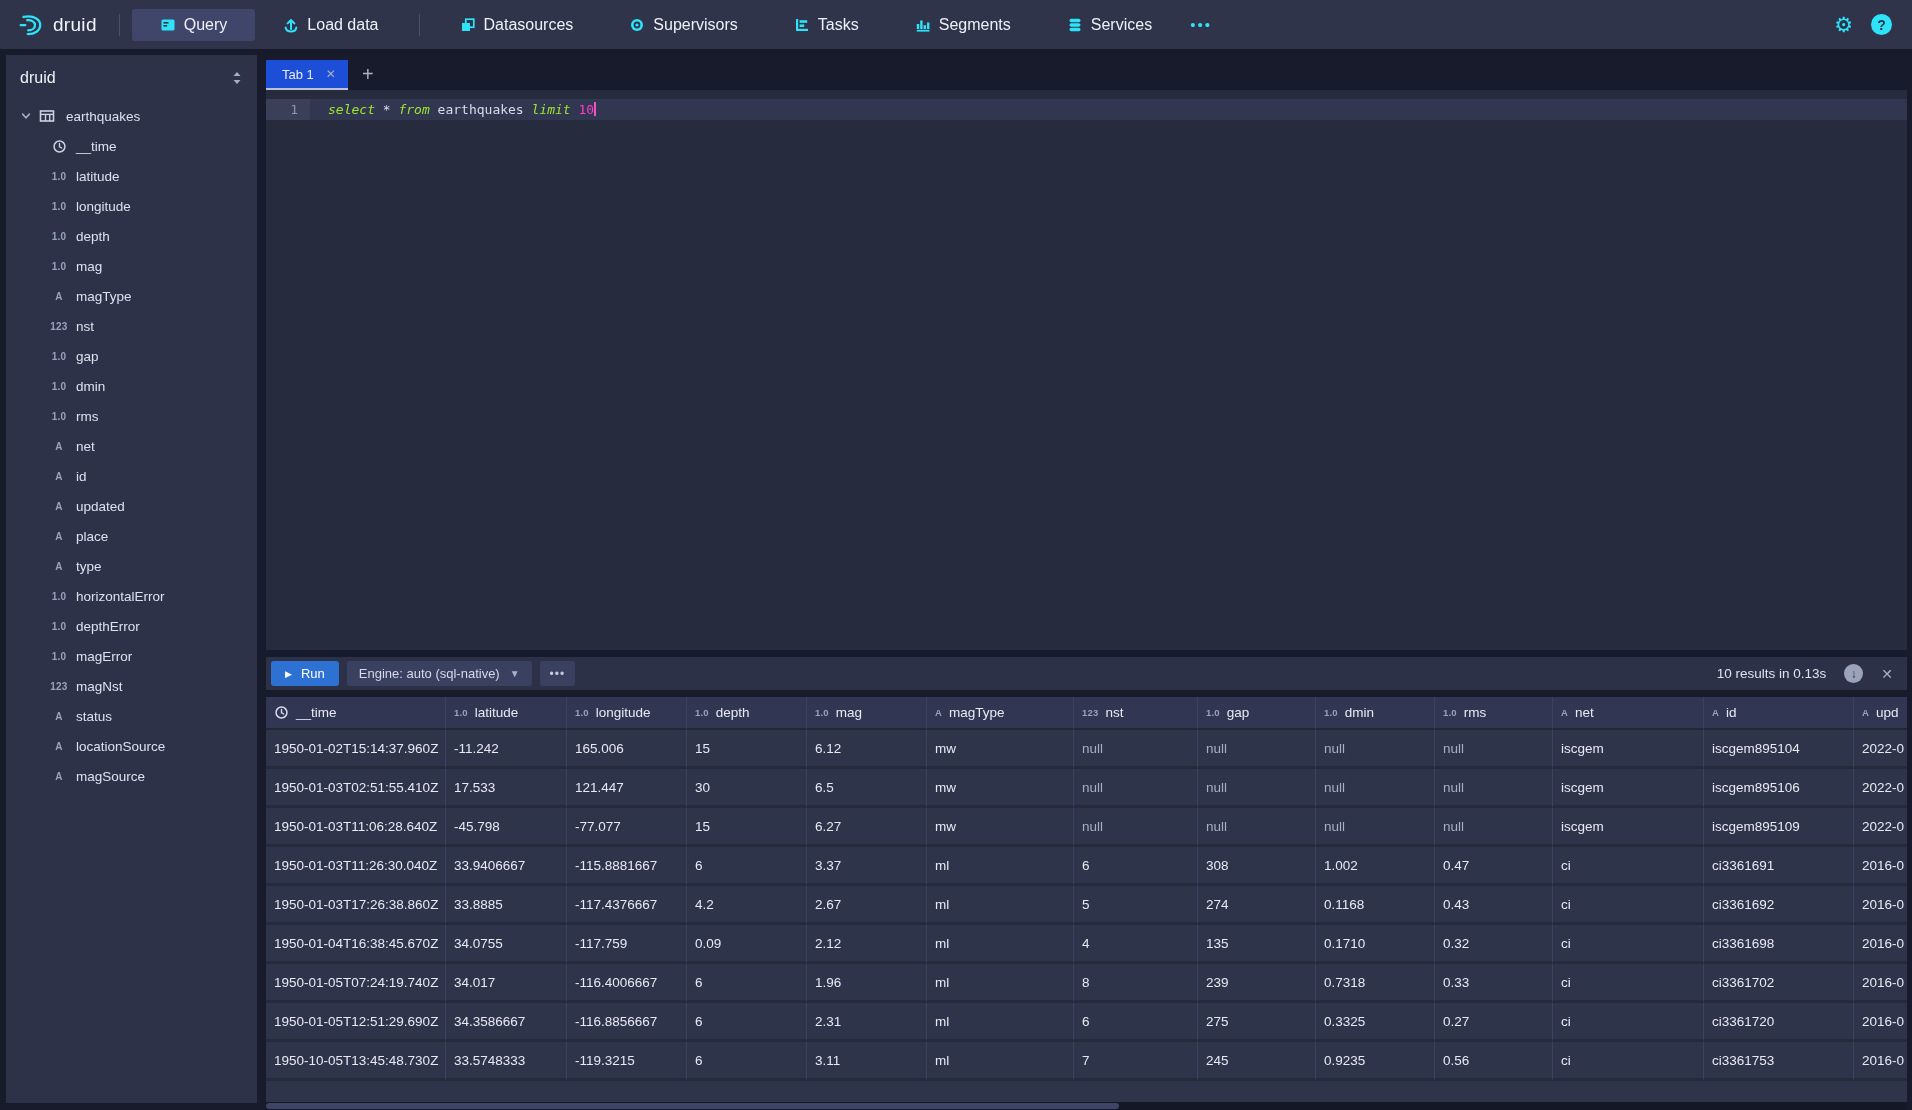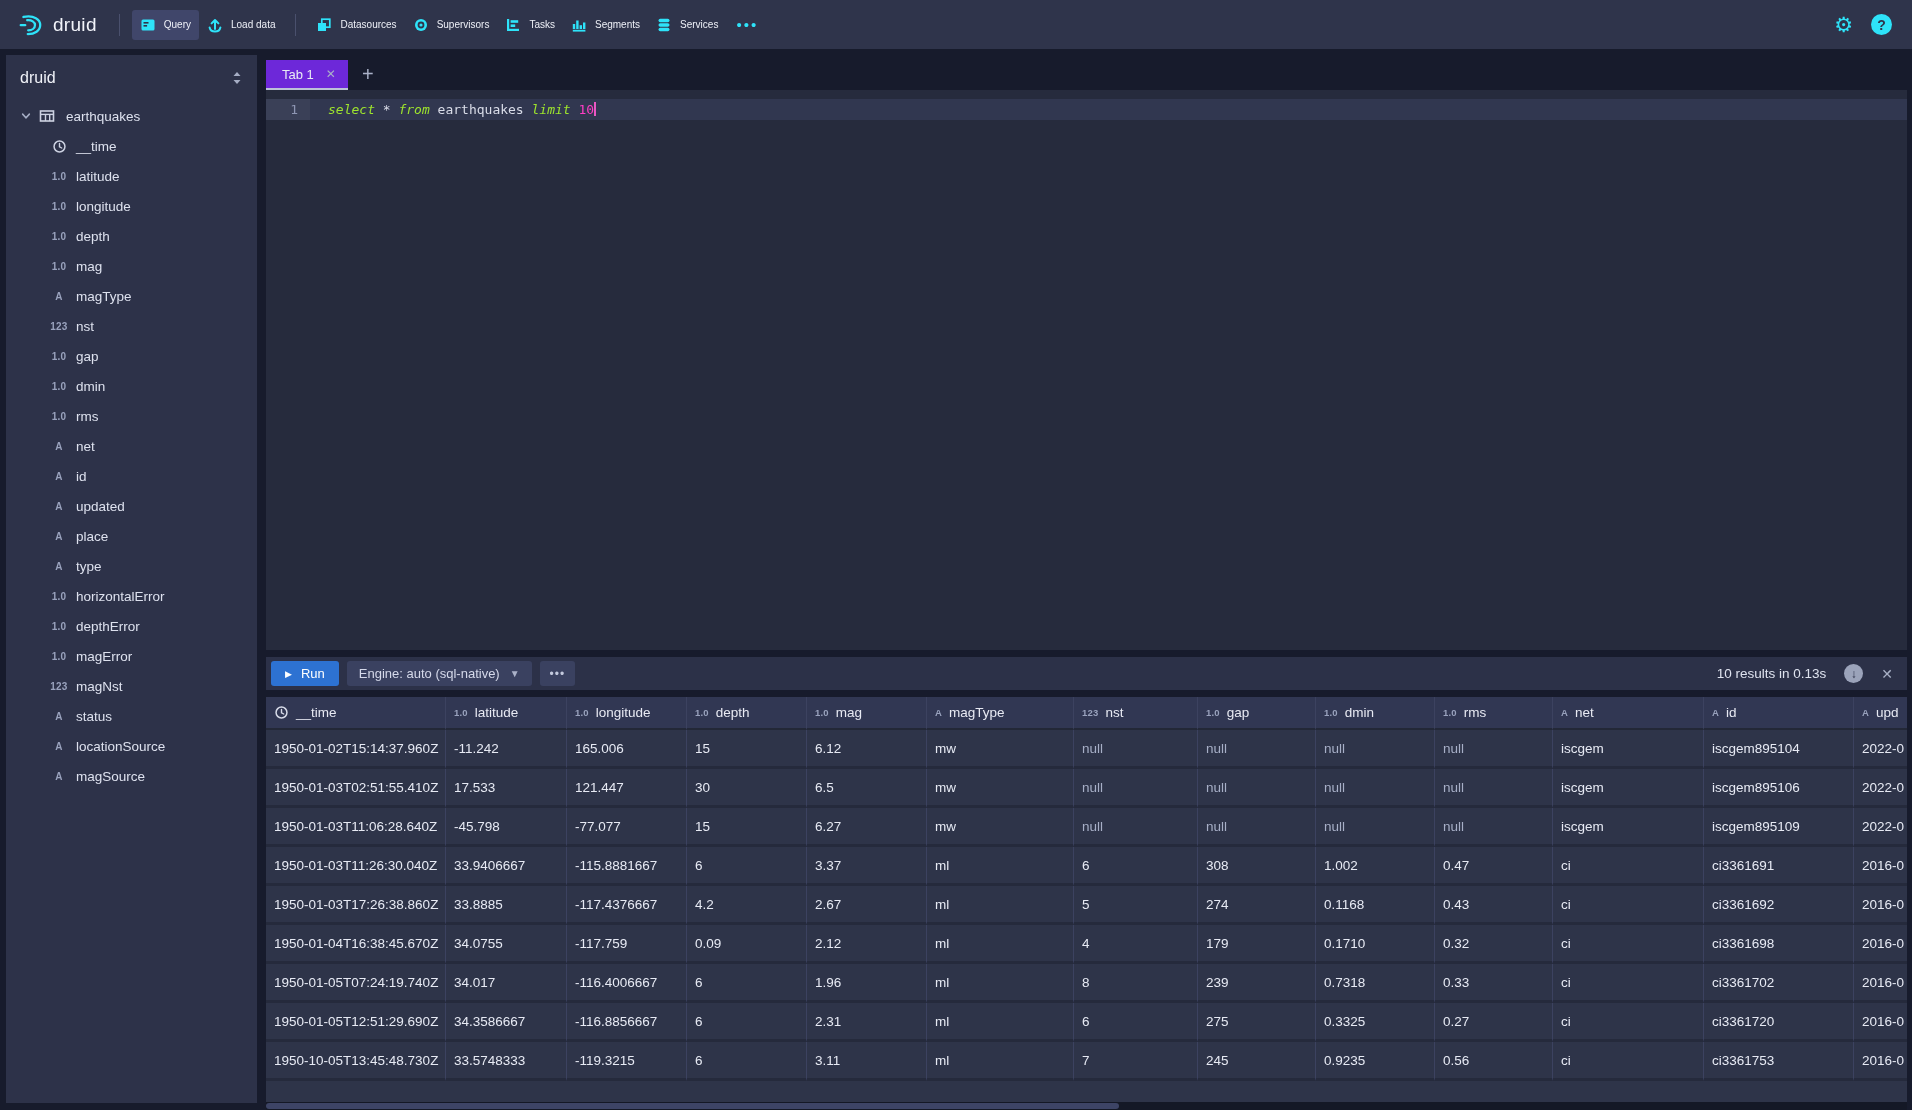--- a/index.html
+++ b/index.html
@@ -3,22 +3,22 @@
 <meta charset="utf-8">
 <style>
   * { margin:0; padding:0; box-sizing:border-box; }
   html,body { width:1912px; height:1110px; overflow:hidden; background:#171b2c;
               font-family:"Liberation Sans", sans-serif; }
   
   .navbar { height:49px; background:#2f344b; display:flex; align-items:center; padding:0 14px; }
   .brand { display:flex; align-items:center; gap:9px; padding:0 10px 0 4px; }
   .brand-name { color:#f2f4fa; font-size:19px; letter-spacing:.3px; }
   .nav-divider { width:1px; height:22px; background:#4a506d; margin:0 12px; }
-  .nav-item { display:flex; align-items:center; gap:8px; color:#eef0f7; font-size:10px;
-              padding:7px 8px; border-radius:3px; cursor:pointer; white-space:nowrap; }
+  .nav-item { display:flex; align-items:center; gap:8px; color:#eef0f7; font-size:16px;
+              padding:7px 28px; border-radius:3px; cursor:pointer; white-space:nowrap; }
   .nav-item.active { background:#40466a; }
   .nav-more { color:#2ee3f9; font-size:15px; letter-spacing:2px; padding:0 10px; cursor:pointer; }
   .nav-spacer { flex:1; }
   .nav-right { display:flex; align-items:center; gap:18px; padding-right:6px; }
   .gear { color:#2ee3f9; font-size:21px; line-height:1; cursor:pointer; }
   .help { width:21px; height:21px; border-radius:50%; background:#2ee3f9; color:#2f344b;
           font-weight:bold; font-size:14px; display:flex; align-items:center; justify-content:center; cursor:pointer; }
   svg.icn { display:block; }
   
   .content { display:flex; height:1061px; padding:6px 5px 0 6px; }
@@ -28,21 +28,21 @@
   .tree { padding-top:4px; }
   .tree-item { height:30px; display:flex; align-items:center; color:#dde1ee; font-size:13.5px; cursor:pointer; }
   .tree-root { padding-left:14px; gap:7px; }
   .tree-child { padding-left:40px; }
   .t-icon { width:26px; display:flex; justify-content:center; align-items:center; flex:0 0 26px; }
   .glyph { color:#99a2bd; font-size:10px; font-weight:bold; letter-spacing:.2px; }
   .tree-label { margin-left:4px; }
   
   .main { flex:1; display:flex; flex-direction:column; overflow:hidden; }
   .tabbar { height:35px; display:flex; align-items:flex-end; }
-  .tab { height:30px; background:#6d28d9; border-bottom:2px solid #bcc2d8; display:flex;
+  .tab { height:30px; background:#1d4ed8; border-bottom:2px solid #bcc2d8; display:flex;
          align-items:center; gap:12px; padding:0 12px 0 16px; color:#e8ebf4; font-size:13px; cursor:pointer; }
   .tab-close { color:#aab1c8; font-size:12px; cursor:pointer; }
   .tab-plus { color:#aab1c8; font-size:20px; padding:0 14px 4px 14px; cursor:pointer; }
   
   .editor { height:560px; background:#262b3d; font-family:"DejaVu Sans Mono", monospace;
             font-size:13px; padding-top:9px; cursor:text; }
   .code-line { display:flex; height:21px; line-height:21px; }
   .code-line.active { background:#313750; }
   .gutter { width:44px; flex:0 0 44px; text-align:right; padding-right:12px; color:#8e96b3; }
   .code-line.active .gutter { background:#3a4057; }
@@ -548,21 +548,21 @@
               <td>2016-0</td>
             </tr>
             <tr>
               <td>1950-01-04T16:38:45.670Z</td>
               <td>34.0755</td>
               <td>-117.759</td>
               <td>0.09</td>
               <td>2.12</td>
               <td>ml</td>
               <td>4</td>
-              <td>179</td>
+              <td>135</td>
               <td>0.1710</td>
               <td>0.32</td>
               <td>ci</td>
               <td>ci3361698</td>
               <td>2016-0</td>
             </tr>
             <tr>
               <td>1950-01-05T07:24:19.740Z</td>
               <td>34.017</td>
               <td>-116.4006667</td>

